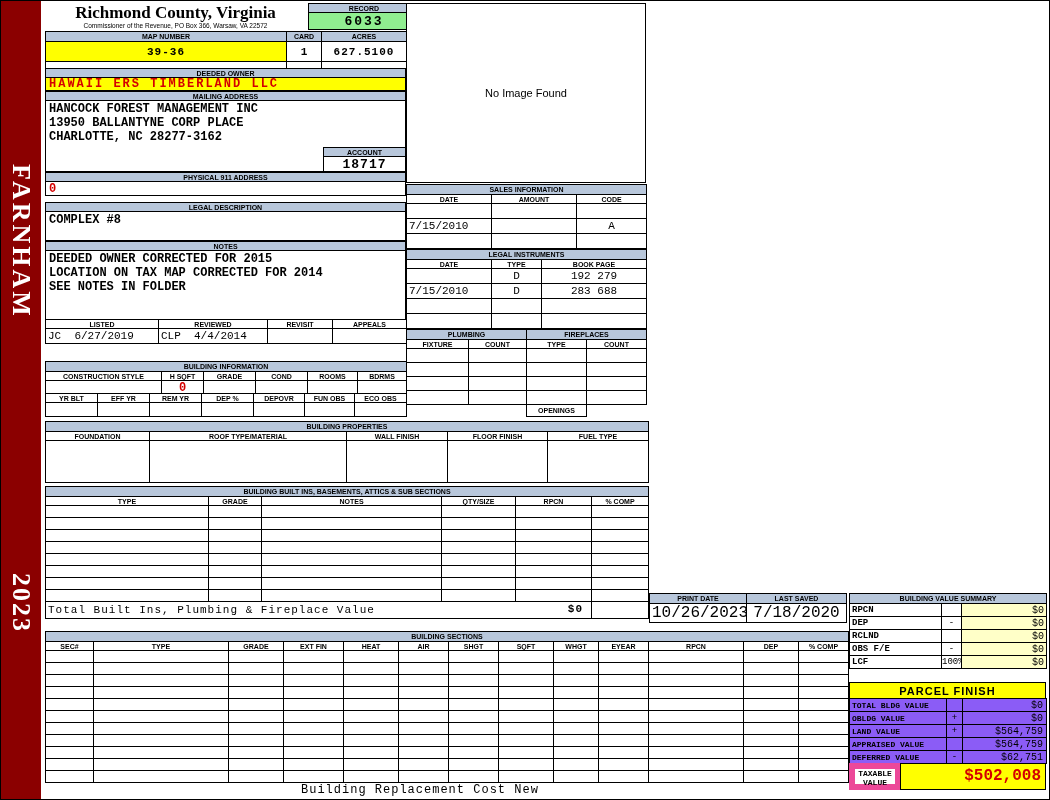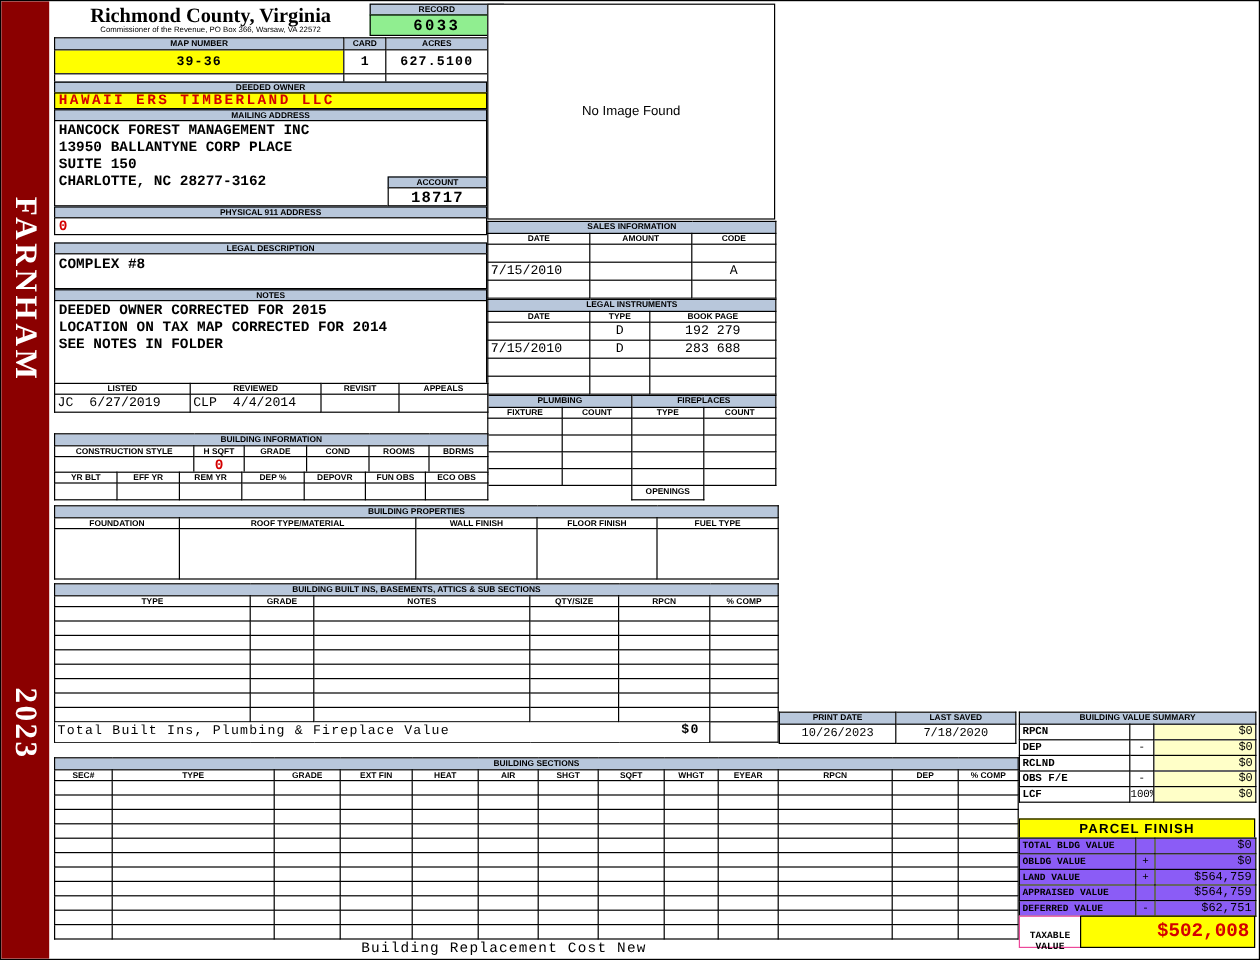--- a/index.html
+++ b/index.html
@@ -70,41 +70,41 @@
 .t-props{left:44px;top:420px;width:603px}
 .t-props tbody tr{height:42px}
 
 .t-bins{left:44px;top:485px;width:603px}
 .t-bins tbody tr{height:12px}
 .t-bins tr.total-row{height:17px}
 .total-cell{position:relative;font-size:12px;padding-left:70px;letter-spacing:1px}
 .total-cell .tv{position:absolute;right:8px;top:1px;font-weight:bold}
 
 .t-print{left:648px;top:592px;width:197px}
-.t-print tbody td{height:16px;text-align:center;font-size:10px}
+.t-print tbody td{height:16px;text-align:center;font-size:16px}
 
 .t-bvs{left:848px;top:592px;width:197px}
 .t-bvs tbody tr{height:13px}
 .t-bvs tbody td:nth-child(1){font-size:9px;font-weight:bold}
 .t-bvs tbody td:nth-child(2){font-size:9px;text-align:center;padding:0}
 .t-bvs tbody td:nth-child(3){background:#FFFFC8;text-align:right;font-size:10px}
 
 .t-bsec{left:44px;top:630px;width:803px}
 .t-bsec tbody tr{height:12px}
 
 .parcel{position:absolute;left:848px;top:681px;width:197px}
 .parcel-title{background:#FFFF00;border:1px solid #000;font-weight:bold;font-size:11px;letter-spacing:1px;text-align:center;height:17px;line-height:16px}
 .t-parcel{width:197px;margin-top:-1px;border-collapse:collapse;table-layout:fixed;background:#fff}
 .t-parcel td{border:1px solid #000;overflow:hidden;white-space:nowrap;font-family:"Liberation Mono",monospace;background:#8b5cf6}
 .t-parcel tbody tr{height:13px}
 .t-parcel tbody td:nth-child(1){font-size:8px;font-weight:bold;padding:0 2px}
 .t-parcel tbody td:nth-child(2){font-size:9px;text-align:center}
 .t-parcel tbody td:nth-child(3){text-align:right;font-size:10px;padding:0 3px}
 .taxable{display:flex;margin-top:-1px;height:27px}
-.taxable-label{width:52px;border:1px solid #ec4899;font-family:"Liberation Mono",monospace;font-size:8px;font-weight:bold;text-align:center;line-height:9px;padding-top:12px;background:#fff;white-space:normal}
+.taxable-label{width:52px;border:6px solid #ec4899;font-family:"Liberation Mono",monospace;font-size:8px;font-weight:bold;text-align:center;line-height:9px;padding-top:0;background:#fff;white-space:normal}
 .taxable-value{flex:1;margin-left:-1px;border:1px solid #000;background:#FFFF00;color:#D40000;font-family:"Liberation Mono",monospace;font-weight:bold;font-size:16px;text-align:right;line-height:25px;padding-right:4px}
 
 .footer-note{position:absolute;left:300px;top:782px;width:400px;text-align:left;font-family:"Liberation Mono",monospace;font-size:12px;letter-spacing:1px}
 </style>
 </head>
 <body>
 
 <div class="page">
 
   <div class="sidebar">
@@ -152,21 +152,20 @@
   <div class="blk" style="left:44px;top:67px;width:361px">
     <div class="sec-hdr">DEEDED OWNER</div>
     <div class="owner-val">HAWAII ERS TIMBERLAND LLC</div>
   </div>
 
   <div class="blk" style="left:44px;top:90px;width:361px">
     <div class="sec-hdr">MAILING ADDRESS</div>
     <div class="mail-box">
       <div class="mono-line">HANCOCK FOREST MANAGEMENT INC</div>
       <div class="mono-line">13950 BALLANTYNE CORP PLACE</div>
-      <div class="mono-line">SUITE 150</div>
       <div class="mono-line">CHARLOTTE, NC 28277-3162</div>
       <div class="account-box">
         <div class="sec-hdr">ACCOUNT</div>
         <div class="account-val">18717</div>
       </div>
     </div>
   </div>
 
   <div class="blk" style="left:44px;top:171px;width:361px">
     <div class="sec-hdr">PHYSICAL 911 ADDRESS</div>

